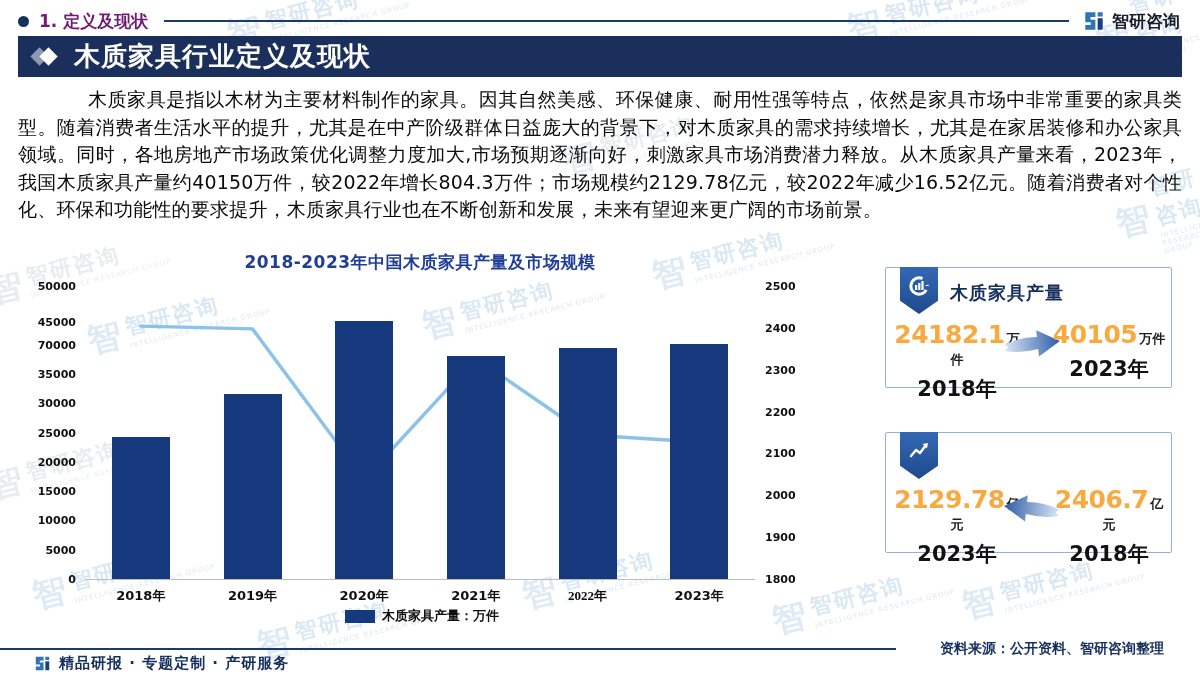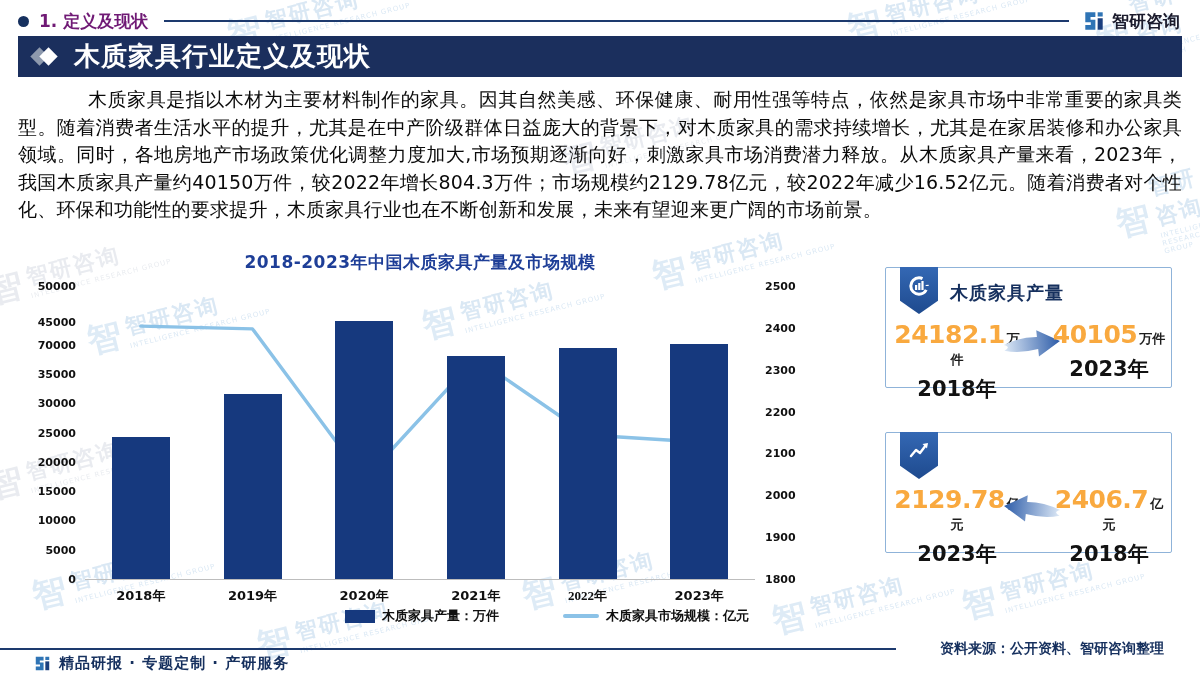--- a/index.html
+++ b/index.html
@@ -268,24 +268,20 @@
         <div class="xlab" style="left: 234.167px;">2020年</div>
         <div class="xlab" style="left: 345.833px;">2021年</div>
         <div class="xlab" style="left: 457.5px; font-family: Liberation Serif, serif;">2022年</div>
         <div class="xlab" style="left: 569.167px;">2023年</div>
       </div>
     <div class="legend" id="legend">
         <div class="legend-item">
           <span class="swatch-bar" style="background: rgb(22, 57, 126);"></span>
           <span>木质家具产量：万件</span>
         </div>
-        <div class="legend-item">
-          <span class="swatch-line" style="background: rgb(139, 194, 231);"></span>
-          <span>木质家具市场规模：亿元</span>
-        </div>
       </div>
   </div>
 
   <div class="card card1">
     <div class="badge">
       <svg width="24" height="24" viewBox="0 0 24 24">
         <circle cx="12" cy="12" r="8.2" fill="none" stroke="#ffffff" stroke-width="3" stroke-dasharray="38 8" stroke-dashoffset="-4"></circle>
         <rect x="8" y="11" width="2.2" height="5" fill="#ffffff"></rect>
         <rect x="11.2" y="9" width="2.2" height="7" fill="#ffffff"></rect>
         <rect x="14.4" y="7" width="2.2" height="9" fill="#ffffff"></rect>

